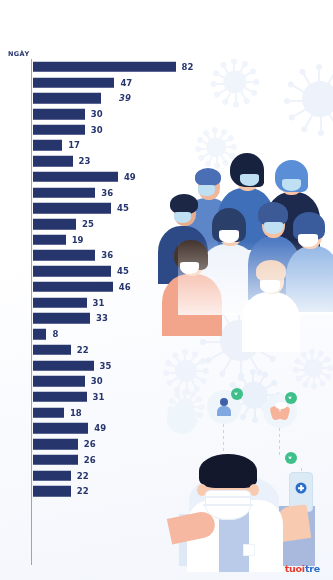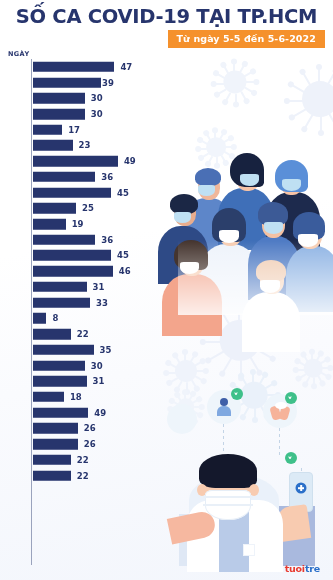--- a/index.html
+++ b/index.html
@@ -220,22 +220,20 @@
       <div class="spike" style="width: 8.1px; transform: rotate(120deg) translateX(7.8px) translateY(-50%);"></div>
       <div class="spike" style="width: 8.1px; transform: rotate(150deg) translateX(7.8px) translateY(-50%);"></div>
       <div class="spike" style="width: 8.1px; transform: rotate(180deg) translateX(7.8px) translateY(-50%);"></div>
       <div class="spike" style="width: 8.1px; transform: rotate(210deg) translateX(7.8px) translateY(-50%);"></div>
       <div class="spike" style="width: 8.1px; transform: rotate(240deg) translateX(7.8px) translateY(-50%);"></div>
       <div class="spike" style="width: 8.1px; transform: rotate(270deg) translateX(7.8px) translateY(-50%);"></div>
       <div class="spike" style="width: 8.1px; transform: rotate(300deg) translateX(7.8px) translateY(-50%);"></div>
       <div class="spike" style="width: 8.1px; transform: rotate(330deg) translateX(7.8px) translateY(-50%);"></div>
     </div>
 
-  <div id="title">SỐ CA COVID-19 TẠI TP.HCM</div>
-  <div id="date-badge">Từ ngày 5-5 đến 5-6-2022</div>
   <div id="axis-caption">NGÀY</div>
 
   <div id="crowd">
 
     <div class="person" style="left:18px;top:18px;">
       <div class="body" style="left:-12px;top:30px;width:48px;height:54px;background:#5d86c9;"></div>
       <div class="head" style="left:2px;top:6px;width:22px;height:26px;background:#f0b79a;"></div>
       <div class="hair" style="left:-1px;top:0px;width:26px;height:18px;background:#4a6fb5;"></div>
       <div class="mask" style="left:2px;top:17px;width:17px;height:11px;"></div>
     </div>
@@ -288,26 +286,30 @@
       <div class="head" style="left:4px;top:4px;width:24px;height:28px;background:#f8d6bd;"></div>
       <div class="hair" style="left:0px;top:-2px;width:30px;height:22px;background:#f0cdb4;"></div>
       <div class="mask" style="left:4px;top:18px;width:20px;height:13px;background:#ffffff;"></div>
     </div>
     <div class="fade"></div>
   </div>
 
   <div id="axis-line"></div>
   <div id="chart">
       <div class="row">
+        <div class="bar" style="width: 143px; background: rgb(39, 53, 109);"></div>
+        <div class="val" style="left: 181.5px; color: rgb(39, 53, 109);">82</div>
+      </div>
+      <div class="row">
         <div class="bar" style="width: 81.9634px; background: rgb(39, 53, 109);"></div>
         <div class="val" style="left: 120.463px; color: rgb(39, 53, 109);">47</div>
       </div>
       <div class="row">
         <div class="bar" style="width: 68.0122px; background: rgb(39, 53, 109);"></div>
-        <div class="val" style="left: 102px; color: rgb(39, 53, 109);">39</div>
+        <div class="val" style="left: 119px; color: rgb(39, 53, 109); font-style: italic;">39</div>
       </div>
       <div class="row">
         <div class="bar" style="width: 52.3171px; background: rgb(39, 53, 109);"></div>
         <div class="val" style="left: 90.8171px; color: rgb(39, 53, 109);">30</div>
       </div>
       <div class="row">
         <div class="bar" style="width: 52.3171px; background: rgb(39, 53, 109);"></div>
         <div class="val" style="left: 90.8171px; color: rgb(39, 53, 109);">30</div>
       </div>
       <div class="row">

